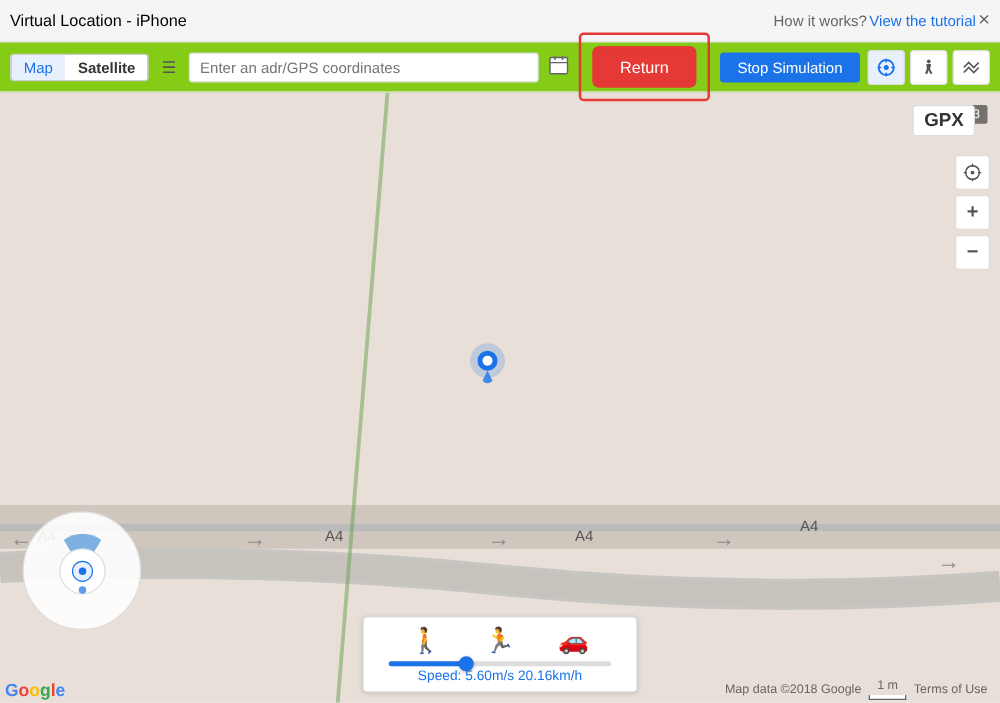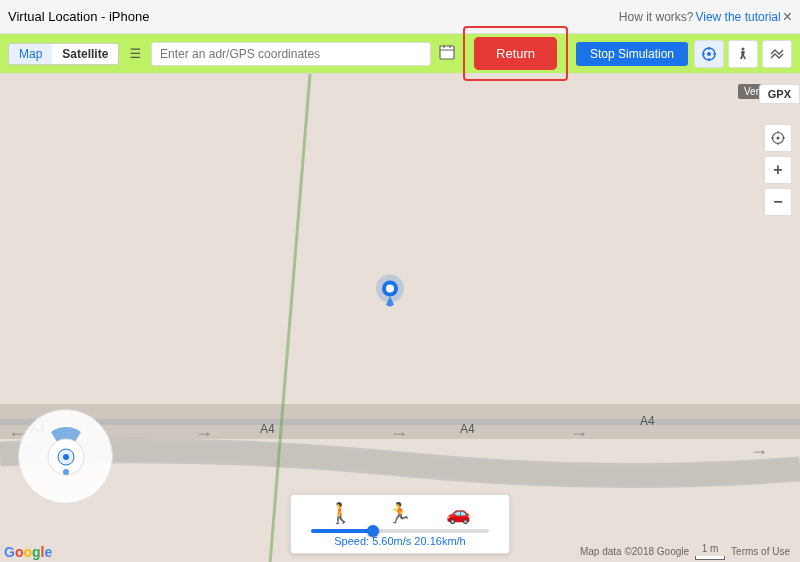--- a/index.html
+++ b/index.html
@@ -10,21 +10,21 @@
       display: flex; align-items: center; justify-content: space-between;
       padding: 4px 8px; height: 34px; background: #f5f5f5; border-bottom: 1px solid #ddd;
     }
     #titlebar-right { display: flex; align-items: center; gap: 2px; font-size: 12px; color: #666; }
     #titlebar-right a { color: #1a73e8; text-decoration: none; font-weight: 500; }
     #close-btn { background: none; border: none; cursor: pointer; font-size: 16px; color: #666; }
 
     
     #toolbar {
       display: flex; align-items: center; padding: 5px 8px; gap: 6px;
-      height: 40px; background: #bef264; border-bottom: 1px solid #ddd; position: relative; z-index: 10;
+      height: 40px; background: #84cc16; border-bottom: 1px solid #ddd; position: relative; z-index: 10;
     }
     .map-toggle { display: flex; border: 1px solid #ccc; border-radius: 3px; overflow: hidden; }
     .map-toggle button {
       padding: 3px 10px; background: #fff; border: none; cursor: pointer; font-size: 12px; color: #333; font-weight: bold;
     }
     .map-toggle button.active { background: #e8f0fe; color: #1a73e8; font-weight: 500; }
     #list-icon { display: flex; align-items: center; color: #555; padding: 0 4px; cursor: pointer; }
     #coord-input {
       flex: 1; max-width: 280px; border: 1px solid #ddd; border-radius: 3px;
       padding: 4px 8px; font-size: 12px; color: #999; background: #fff; outline: none;
@@ -114,23 +114,23 @@
     #speed-slider-thumb {
       width: 12px; height: 12px; background: #1a73e8; border-radius: 50%;
       position: absolute; left: 35%; top: 50%; transform: translate(-50%, -50%);
       box-shadow: 0 1px 3px rgba(0,0,0,0.3);
     }
     #speed-text { text-align: center; font-size: 11px; color: #555; }
     #speed-text span { color: #1a73e8; font-weight: 500; }
 
     
     #gpx-btn {
-      position: absolute; right: 0; top: 10px; z-index: 10;
+      position: absolute; right: 20px; top: 10px; z-index: 10;
       background: #fff; border: 1px solid #ddd; border-radius: 3px;
-      padding: 3px 8px; font-size: 11px; cursor: pointer; color: #333; font-weight: 600;
+      padding: 3px 8px; font-size: 15px; cursor: pointer; color: #333; font-weight: 600;
     }
 
     
     #right-icons {
       position: absolute; right: 8px; top: 50px; z-index: 10;
       display: flex; flex-direction: column; gap: 4px;
     }
     .right-icon-btn {
       width: 28px; height: 28px; background: #fff; border: 1px solid #ddd;
       border-radius: 3px; cursor: pointer; display: flex; align-items: center;

